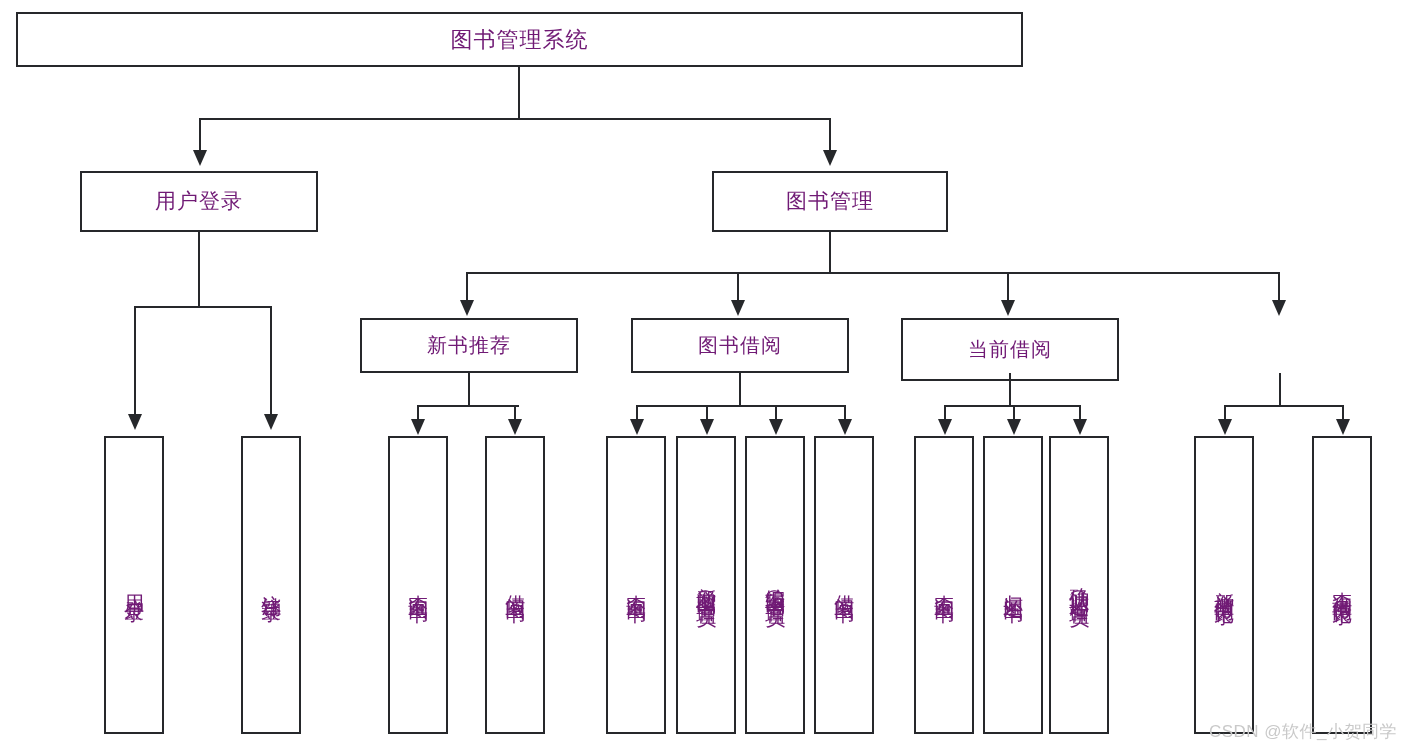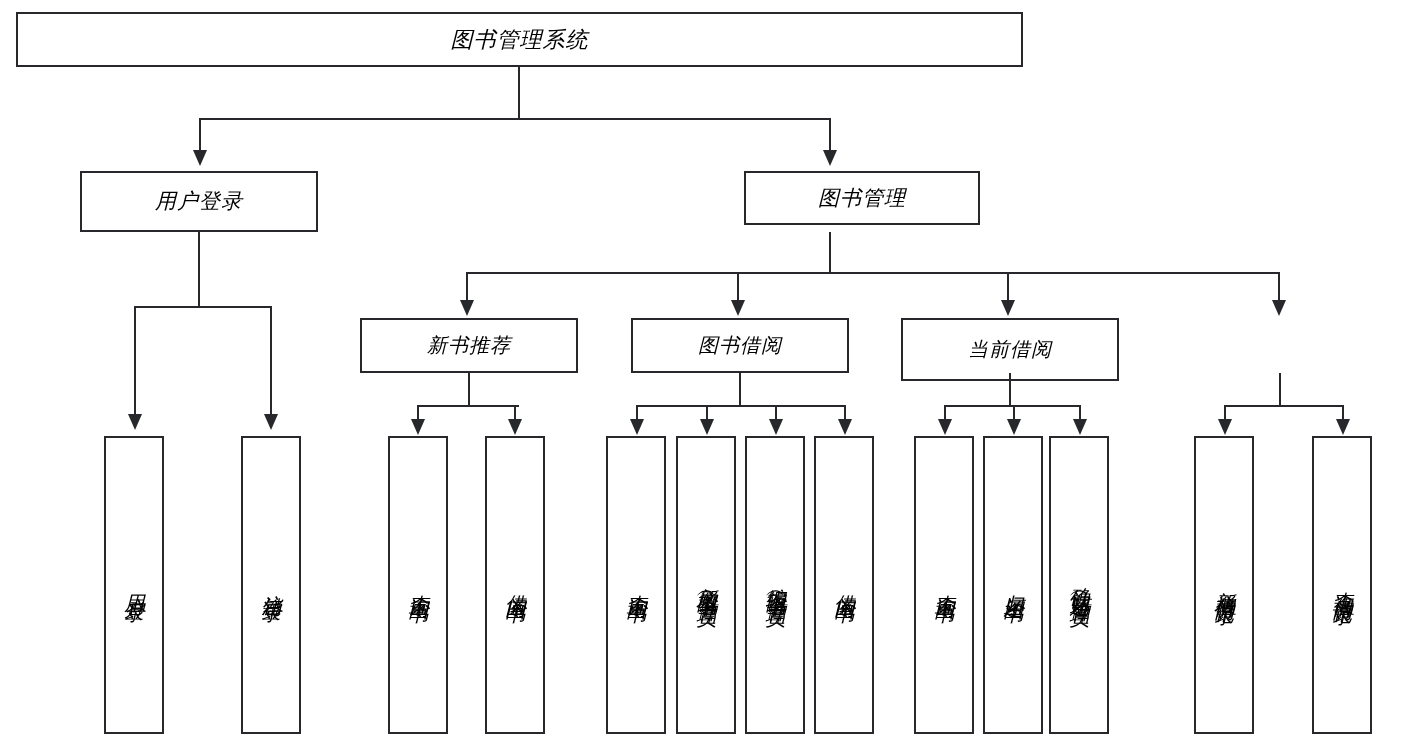--- a/index.html
+++ b/index.html
@@ -26,22 +26,21 @@
     display: flex;
     align-items: center;
     justify-content: center;
     color: #1a1a1a;
   }
   .node .label {
     font-size: 21px;
     line-height: 1.15;
     letter-spacing: 1px;
     white-space: nowrap;
-    color: #000000;
-    font-style: italic;
+    color: #701a75;
   }
   .node.root .label { font-size: 22px; }
   .node.level2 .label { font-size: 21px; }
   .node.level3 .label { font-size: 20px; }
 
   
   .node.leaf {
     align-items: center;
     justify-content: center;
     padding: 6px 0;
@@ -98,21 +97,21 @@
   <div class="hline" style="left:199px; top:118px; width:632px;"></div>
   <div class="vline" style="left:199px; top:118px; height:34px;"></div>
   <div class="arrow" style="left:193px; top:150px;"></div>
   <div class="vline" style="left:829px; top:118px; height:34px;"></div>
   <div class="arrow" style="left:823px; top:150px;"></div>
 
   <div class="node level2" style="left:80px; top:171px; width:238px; height:61px;">
     <span class="label">用户登录</span>
   </div>
 
-  <div class="node level2" style="left:712px; top:171px; width:236px; height:54px;margin-left:32px;">
+  <div class="node level2" style="left:712px; top:171px; width:236px; height:61px;">
     <span class="label">图书管理</span>
   </div>
 
   <div class="vline" style="left:198px; top:232px; height:74px;"></div>
   <div class="hline" style="left:134px; top:306px; width:136px;"></div>
   <div class="vline" style="left:134px; top:306px; height:110px;"></div>
   <div class="arrow" style="left:128px; top:414px;"></div>
   <div class="vline" style="left:270px; top:306px; height:110px;"></div>
   <div class="arrow" style="left:264px; top:414px;"></div>
 
@@ -208,14 +207,15 @@
     <span class="label">确认归还（管理员）</span>
   </div>
 
   <div class="node leaf" style="left:1194px; top:436px; width:60px; height:298px;">
     <span class="label">新增借阅记录</span>
   </div>
   <div class="node leaf" style="left:1312px; top:436px; width:60px; height:298px;">
     <span class="label">查询借阅记录</span>
   </div>
 
+  <div id="watermark">CSDN @软件_小贺同学</div>
 
 </div>
 
 </body></html>

